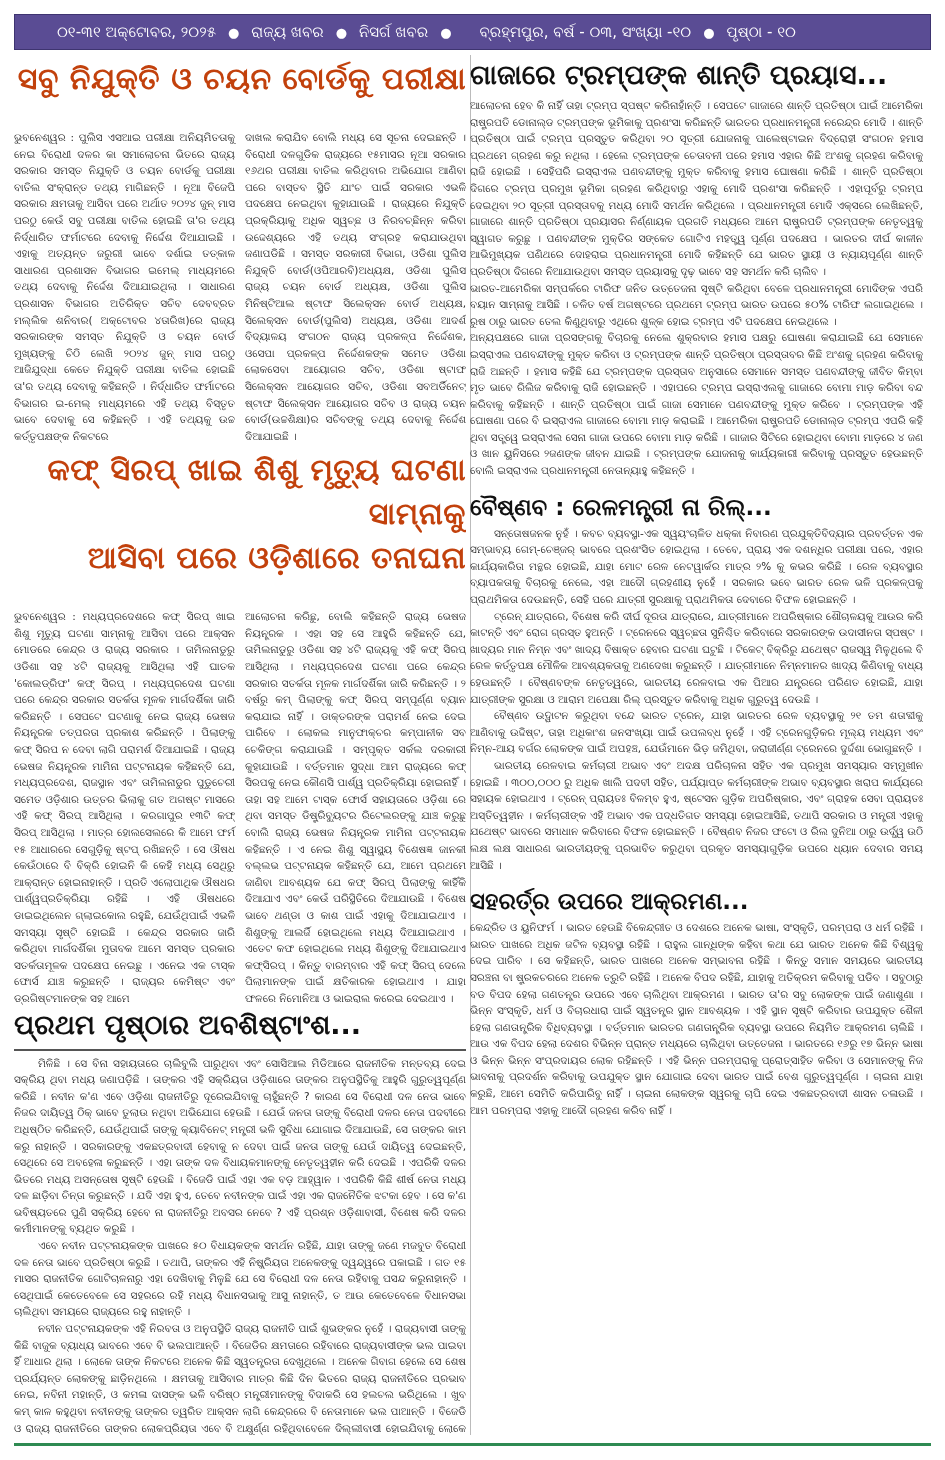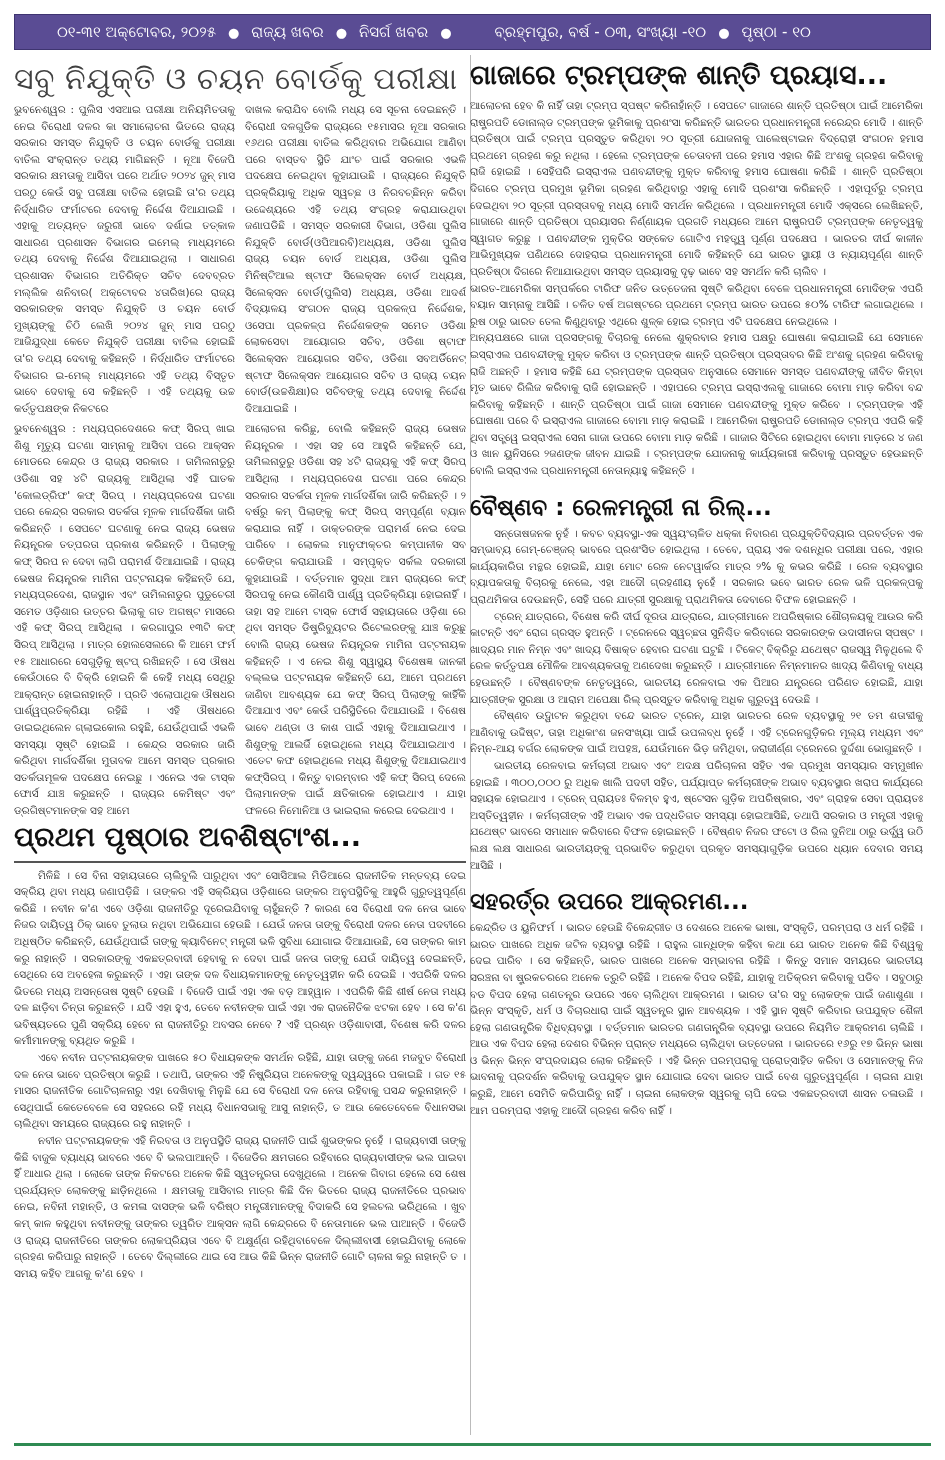--- a/index.html
+++ b/index.html
@@ -4,32 +4,32 @@
 <style>
   html, body { margin: 0; padding: 0; background: #ffffff; }
   body { width: 945px; height: 1460px; overflow: hidden; position: relative;
          font-family: "DejaVu Sans", sans-serif; color: #222; }
   .header-bar { position: absolute; left: 14px; top: 14px; width: 917px; height: 36px;
                 background: #5a4c94; border: 1px solid #3e3470; box-sizing: border-box;
                 display: flex; align-items: center; color: #fff; font-size: 15px; white-space: nowrap; padding-left: 34px; }
   .header-bar span { display: inline-block; }
   .hb-date { margin-left: 8px; }
   .hb-dot { font-size: 13px; margin: 0 12px; }
-  .hb-place { margin-left: 31px; }
+  .hb-place { margin-left: 16px; }
   .col { position: absolute; top: 55px; bottom: 22px; overflow: hidden; }
   .col-left { left: 14px; width: 452px; }
   .col-right { left: 470px; width: 453px; }
   .vdivider { position: absolute; left: 470px; top: 55px; width: 1px; height: 1380px; background: #bbb; }
-  .headline-big { font-size: 30px; font-weight: normal; color: #404040; text-align: left;
+  .headline-big { font-size: 30px; font-weight: bold; color: #c2410c; text-align: right;
                   line-height: 44px; margin: 2px 0 0 0; letter-spacing: 0.5px; }
   .headline-med { font-size: 27px; font-weight: bold; color: #111; line-height: 36px; margin: 2px 0 4px 0; }
   .headline-sec { font-size: 23px; font-weight: bold; color: #111; line-height: 32px; margin: 12px 0 2px 0; }
   .rule { height: 2px; background: #555; margin: 6px 0 4px 0; }
   .two-col { display: flex; justify-content: space-between; }
-  .two-col .sub { width: 221px; }
+  .two-col .sub { width: 221px; margin-top: 28px; }
   p.body { font-size: 10.5px; line-height: 16.6px; margin: 0; text-align: justify; color: #2a2a2a; }
   p.indent { text-indent: 24px; }
   .bottom-rule { position: absolute; left: 14px; top: 1443px; width: 917px; height: 3px; background: #2f8a52; }
 </style>
 </head>
 <body>
 
 <div class="header-bar">
   <span class="hb-date">୦୧-୩୧ ଅକ୍ଟୋବର, ୨୦୨୫</span>
   <span class="hb-dot">●</span>
@@ -53,20 +53,24 @@
       <div class="sub">
           <p class="body">ଭୁବନେଶ୍ୱର : ପୁଲିସ ଏସଆଇ ପରୀକ୍ଷା ଅନିୟମିତତାକୁ ନେଇ ବିରୋଧୀ ଦଳର କା ସମାଲୋଚନା ଭିତରେ ରାଜ୍ୟ ସରକାର ସମସ୍ତ ନିଯୁକ୍ତି ଓ ଚୟନ ବୋର୍ଡକୁ ପରୀକ୍ଷା ବାତିଲ ସଂକ୍ରାନ୍ତ ତଥ୍ୟ ମାଗିଛନ୍ତି । ନୂଆ ବିଜେପି ସରକାର କ୍ଷମତାକୁ ଆସିବା ପରେ ଅର୍ଥାତ ୨୦୨୪ ଜୁନ୍ ମାସ ପରଠୁ କେଉଁ ସବୁ ପରୀକ୍ଷା ବାତିଲ ହୋଇଛି ତା'ର ତଥ୍ୟ ନିର୍ଦ୍ଧାରିତ ଫର୍ମାଟରେ ଦେବାକୁ ନିର୍ଦ୍ଦେଶ ଦିଆଯାଇଛି । ଏହାକୁ ଅତ୍ୟନ୍ତ ଜରୁରୀ ଭାବେ ଦର୍ଶାଇ ତତ୍କାଳ ସାଧାରଣ ପ୍ରଶାସନ ବିଭାଗର ଇମେଲ୍ ମାଧ୍ୟମରେ ତଥ୍ୟ ଦେବାକୁ ନିର୍ଦ୍ଦେଶ ଦିଆଯାଇଥିଲା । ସାଧାରଣ ପ୍ରଶାସନ ବିଭାଗର ଅତିରିକ୍ତ ସଚିବ ଦେବବ୍ରତ ମଲ୍ଲିକ ଶନିବାର( ଅକ୍ଟୋବର ୪ତାରିଖ)ରେ ରାଜ୍ୟ ସରକାରଙ୍କ ସମସ୍ତ ନିଯୁକ୍ତି ଓ ଚୟନ ବୋର୍ଡ ମୁଖ୍ୟଙ୍କୁ ଚିଠି ଲେଖି ୨୦୨୪ ଜୁନ୍ ମାସ ପରଠୁ ଆଜିଯୁଦ୍ଧା କେତେ ନିଯୁକ୍ତି ପରୀକ୍ଷା ବାତିଲ ହୋଇଛି ତା'ର ତଥ୍ୟ ଦେବାକୁ କହିଛନ୍ତି । ନିର୍ଦ୍ଧାରିତ ଫର୍ମାଟରେ ବିଭାଗର ଇ-ମେଲ୍ ମାଧ୍ୟମରେ ଏହି ତଥ୍ୟ ବିସ୍ତୃତ ଭାବେ ଦେବାକୁ ସେ କହିଛନ୍ତି । ଏହି ତଥ୍ୟକୁ ଉଚ୍ଚ କର୍ତ୍ତୃପକ୍ଷଙ୍କ ନିକଟରେ</p>
         </div>
       <div class="sub">
           <p class="body">ଦାଖଲ କରାଯିବ ବୋଲି ମଧ୍ୟ ସେ ସୂଚନା ଦେଇଛନ୍ତି । ବିରୋଧୀ ଦଳଗୁଡିକ ରାଜ୍ୟରେ ୧୫ମାସର ନୂଆ ସରକାର ୧୬ଥର ପରୀକ୍ଷା ବାତିଲ କରିଥିବାର ଅଭିଯୋଗ ଆଣିବା ପରେ ବାସ୍ତବ ସ୍ଥିତି ଯାଂଚ ପାଇଁ ସରକାର ଏଭଳି ପଦକ୍ଷେପ ନେଇଥିବା କୁହାଯାଉଛି । ରାଜ୍ୟରେ ନିଯୁକ୍ତି ପ୍ରକ୍ରିୟାକୁ ଅଧିକ ସ୍ୱଚ୍ଛ ଓ ନିରବଚ୍ଛିନ୍ନ କରିବା ଉଦ୍ଦେଶ୍ୟରେ ଏହି ତଥ୍ୟ ସଂଗ୍ରହ କରାଯାଉଥିବା ଜଣାପଡିଛି । ସମସ୍ତ ସରକାରୀ ବିଭାଗ, ଓଡିଶା ପୁଲିସ ନିଯୁକ୍ତି ବୋର୍ଡ(ଓପିଆରବି)ଅଧ୍ୟକ୍ଷ, ଓଡିଶା ପୁଲିସ ରାଜ୍ୟ ଚୟନ ବୋର୍ଡ ଅଧ୍ୟକ୍ଷ, ଓଡିଶା ପୁଲିସ ମିନିଷ୍ଟିଆଲ ଷ୍ଟାଫ ସିଲେକ୍ସନ ବୋର୍ଡ ଅଧ୍ୟକ୍ଷ, ସିଲେକ୍ସନ ବୋର୍ଡ(ପୁଲିସ) ଅଧ୍ୟକ୍ଷ, ଓଡିଶା ଆଦର୍ଶ ବିଦ୍ୟାଳୟ ସଂଗଠନ ରାଜ୍ୟ ପ୍ରକଳ୍ପ ନିର୍ଦ୍ଦେଶକ, ଓସେପା ପ୍ରକଳ୍ପ ନିର୍ଦ୍ଦେଶକଙ୍କ ସମେତ ଓଡିଶା ଲୋକସେବା ଆୟୋଗର ସଚିବ, ଓଡିଶା ଷ୍ଟାଫ ସିଲେକ୍ସନ ଆୟୋଗର ସଚିବ, ଓଡିଶା ସବଅର୍ଡିନେଟ୍ ଷ୍ଟାଫ ସିଲେକ୍ସନ ଆୟୋଗର ସଚିବ ଓ ରାଜ୍ୟ ଚୟନ ବୋର୍ଡ(ଉଚ୍ଚଶିକ୍ଷା)ର ସଚିବଙ୍କୁ ତଥ୍ୟ ଦେବାକୁ ନିର୍ଦ୍ଦେଶ ଦିଆଯାଇଛି ।</p>
         </div>
     </div>
   </section>
 
   <section style="margin-top:4px;">
+    <h1 class="headline-big">
+      <span>କଫ୍ ସିରପ୍ ଖାଇ ଶିଶୁ ମୃତ୍ୟୁ ଘଟଣା ସାମ୍ନାକୁ</span><br>
+      <span>ଆସିବା ପରେ ଓଡ଼ିଶାରେ ତନାଘନା</span>
+    </h1>
     <div class="two-col">
       <div class="sub">
           <p class="body">ଭୁବନେଶ୍ୱର : ମଧ୍ୟପ୍ରଦେଶରେ କଫ୍ ସିରପ୍ ଖାଇ ଶିଶୁ ମୃତ୍ୟୁ ଘଟଣା ସାମ୍ନାକୁ ଆସିବା ପରେ ଆକ୍ସନ ମୋଡରେ କେନ୍ଦ୍ର ଓ ରାଜ୍ୟ ସରକାର । ତାମିଲନାଡୁରୁ ଓଡିଶା ସହ ୪ଟି ରାଜ୍ୟକୁ ଆସିଥିଲା ଏହି ଘାତକ 'କୋଲଡ୍ରିଫ' କଫ୍ ସିରପ୍ । ମଧ୍ୟପ୍ରଦେଶ ଘଟଣା ପରେ କେନ୍ଦ୍ର ସରକାର ସତର୍କତା ମୂଳକ ମାର୍ଗଦର୍ଶିକା ଜାରି କରିଛନ୍ତି । ସେପଟେ ଘଟଣାକୁ ନେଇ ରାଜ୍ୟ ଭେଷଜ ନିୟନ୍ତ୍ରକ ତତ୍ପରତା ପ୍ରକାଶ କରିଛନ୍ତି । ପିଲାଙ୍କୁ କଫ୍ ସିରପ ନ ଦେବା ଲାଗି ପରାମର୍ଶ ଦିଆଯାଇଛି । ରାଜ୍ୟ ଭେଷଜ ନିୟନ୍ତ୍ରକ ମାମିନା ପଟ୍ଟନାୟକ କହିଛନ୍ତି ଯେ, ମଧ୍ୟପ୍ରଦେଶ, ରାଜସ୍ଥାନ ଏବଂ ତାମିଲନାଡୁର ପୁଡୁଚେରୀ ସମେତ ଓଡ଼ିଶାର ଉତ୍ତର ଭିଲାକୁ ଗତ ଅଗଷ୍ଟ ମାସରେ ଏହି କଫ୍ ସିରପ୍ ଆସିଥିଲା । କରଗାପୁର ୧୩ଟି କଫ୍ ସିରପ୍ ଆସିଥିଲା । ମାତ୍ର ହୋଲସେଲରେ କି ଆମେ ଫର୍ମ ୧୫ ଆଧାରରେ ସେଗୁଡ଼ିକୁ ଷ୍ଟପ୍ ରଖିଛନ୍ତି । ସେ ଔଷଧ କେଉଁଠାରେ ବି ବିକ୍ରି ହୋଇନି କି କେହି ମଧ୍ୟ ସେଥିରୁ ଆକ୍ରାନ୍ତ ହୋଇନାହାନ୍ତି । ପ୍ରତି ଏଲୋପାଥିକ ଔଷଧର ପାର୍ଶ୍ୱପ୍ରତିକ୍ରିୟା ରହିଛି । ଏହି ଔଷଧରେ ଡାଇଇଥିଲେନ ଗ୍ଲାଇକୋଲ ରହୁଛି, ଯେଉଁଥିପାଇଁ ଏଭଳି ସମସ୍ୟା ସୃଷ୍ଟି ହୋଇଛି । କେନ୍ଦ୍ର ସରକାର ଜାରି କରିଥିବା ମାର୍ଗଦର୍ଶିକା ମୁତାବକ ଆମେ ସମସ୍ତ ପ୍ରକାର ସତର୍କତାମୂଳକ ପଦକ୍ଷେପ ନେଇଛୁ । ଏନେଇ ଏକ ଟାସ୍କ ଫୋର୍ସ ଯାଞ୍ଚ କରୁଛନ୍ତି । ରାଜ୍ୟର କେମିଷ୍ଟ ଏବଂ ଡ୍ରଗିଷ୍ଟମାନଙ୍କ ସହ ଆମେ</p>
         </div>
       <div class="sub">
           <p class="body">ଆଲୋଚନା କରିଛୁ, ବୋଲି କହିଛନ୍ତି ରାଜ୍ୟ ଭେଷଜ ନିୟନ୍ତ୍ରକ । ଏହା ସହ ସେ ଆହୁରି କହିଛନ୍ତି ଯେ, ତାମିଲନାଡୁରୁ ଓଡିଶା ସହ ୪ଟି ରାଜ୍ୟକୁ ଏହି କଫ୍ ସିରପ୍ ଆସିଥିଲା । ମଧ୍ୟପ୍ରଦେଶ ଘଟଣା ପରେ କେନ୍ଦ୍ର ସରକାର ସତର୍କତା ମୂଳକ ମାର୍ଗଦର୍ଶିକା ଜାରି କରିଛନ୍ତି । ୨ ବର୍ଷରୁ କମ୍ ପିଲାଙ୍କୁ କଫ୍ ସିରପ୍ ସମ୍ପୂର୍ଣ୍ଣ ବ୍ୟାନ କରାଯାଇ ନାହିଁ । ଡାକ୍ତରଙ୍କ ପରାମର୍ଶ ନେଇ ଦେଇ ପାରିବେ । ଲୋକଲ ମାନୁଫାକ୍ଚର କମ୍ପାନୀକ ସବ ଚେକିଙ୍ଗ କରାଯାଉଛି । ସମ୍ପୃକ୍ତ ସର୍କଲ ଦରକାରୀ କୁହାଯାଉଛି । ବର୍ତ୍ତମାନ ସୁଦ୍ଧା ଆମ ରାଜ୍ୟରେ କଫ୍ ସିରପକୁ ନେଇ କୌଣସି ପାର୍ଶ୍ୱ ପ୍ରତିକ୍ରିୟା ହୋଇନାହିଁ । ତାହା ସହ ଆମେ ଟାସ୍କ ଫୋର୍ସ ସହାୟତାରେ ଓଡ଼ିଶା ରେ ଥିବା ସମସ୍ତ ଡିଷ୍ଟ୍ରିବ୍ୟୁଟର ରିଟେଲରଙ୍କୁ ଯାଞ୍ଚ କରୁଛୁ ବୋଲି ରାଜ୍ୟ ଭେଷଜ ନିୟନ୍ତ୍ରକ ମାମିନା ପଟ୍ଟନାୟକ କହିଛନ୍ତି । ଏ ନେଇ ଶିଶୁ ସ୍ୱାସ୍ଥ୍ୟ ବିଶେଷଜ୍ଞ ଜାନକୀ ବଲ୍ଲଭ ପଟ୍ଟନାୟକ କହିଛନ୍ତି ଯେ, ଆମେ ପ୍ରଥମେ ଜାଣିବା ଆବଶ୍ୟକ ଯେ କଫ୍ ସିରପ୍ ପିଲାଙ୍କୁ କାହିଁକି ଦିଆଯାଏ ଏବଂ କେଉଁ ପରିସ୍ଥିତିରେ ଦିଆଯାଉଛି । ବିଶେଷ ଭାବେ ଥଣ୍ଡା ଓ କାଶ ପାଇଁ ଏହାକୁ ଦିଆଯାଇଥାଏ । ଶିଶୁଙ୍କୁ ଆଲର୍ଜି ହୋଇଥିଲେ ମଧ୍ୟ ଦିଆଯାଇଥାଏ । ଏତେଟ କଫ ହୋଇଥିଲେ ମଧ୍ୟ ଶିଶୁଙ୍କୁ ଦିଆଯାଇଥାଏ କଫ୍‌ସିରପ୍ । କିନ୍ତୁ ବାରମ୍ବାର ଏହି କଫ୍ ସିରପ୍ ଦେଲେ ପିଲାମାନଙ୍କ ପାଇଁ କ୍ଷତିକାରକ ହୋଇଥାଏ । ଯାହା ଫଳରେ ନିମୋନିଆ ଓ ଭାଇରାଲ କରେଇ ଦେଇଥାଏ ।</p>
         </div>
     </div>
   </section>
 

